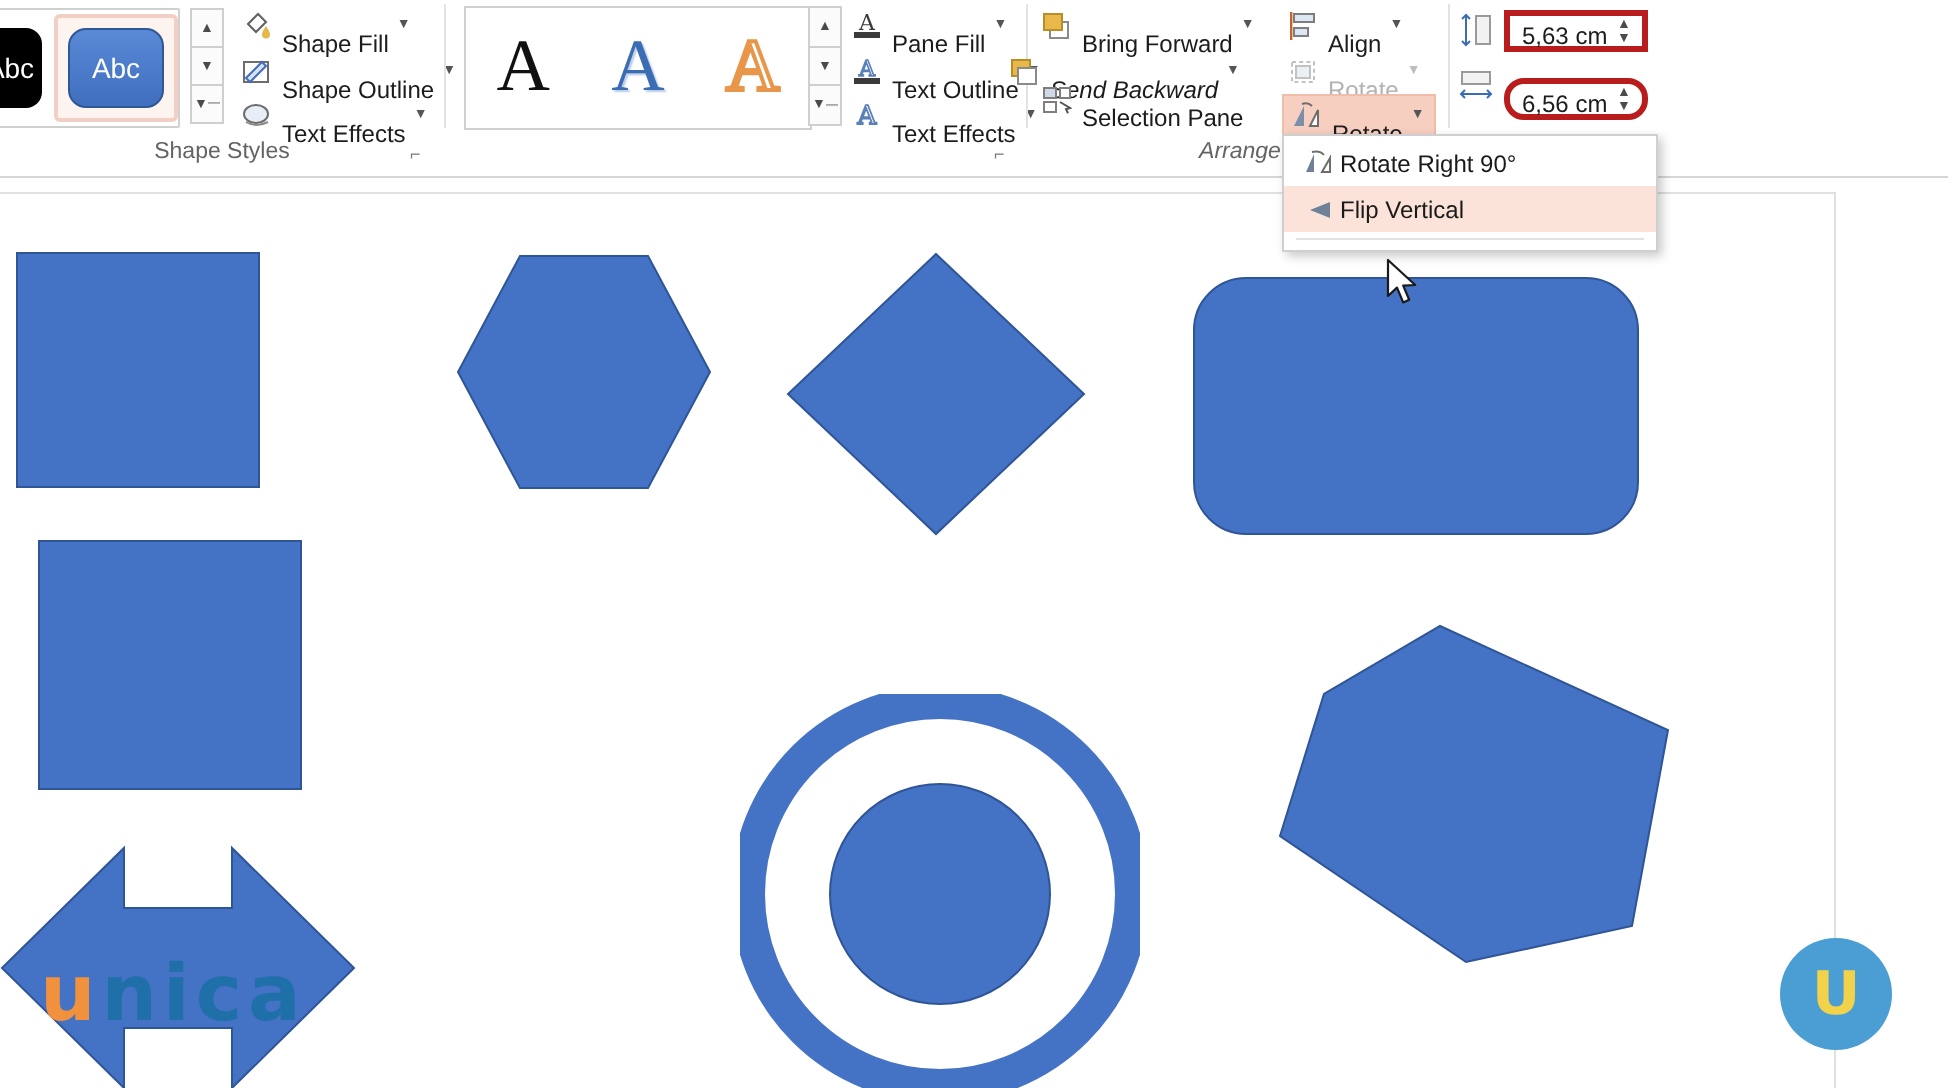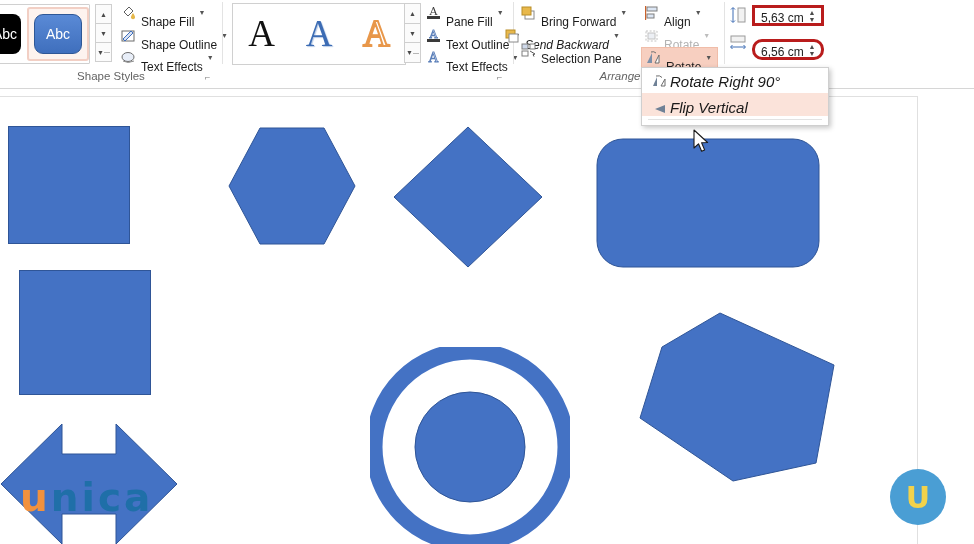--- a/index.html
+++ b/index.html
@@ -122,24 +122,24 @@
   
   .menu{
     position:absolute;left:641px;top:67px;width:186px;
     background:#ffffff;border:1px solid #cfcfcf;
     box-shadow:2px 2px 5px rgba(0,0,0,.22);
     padding:2px 0 2px 0;
     z-index:40;
   }
   .menu-item{
     height:23px;display:flex;align-items:center;
-    font-size:15px;color:#1a1a1a;padding-left:6px;white-space:nowrap;font-style:italic;
+    font-size:12px;color:#1a1a1a;padding-left:6px;white-space:nowrap;
   }
   .menu-item .mic{width:22px;height:16px;flex:0 0 22px;display:flex;align-items:center;justify-content:center;}
-  .menu-item.hl{background:#fbe3da;align-items:flex-end;}
+  .menu-item.hl{background:#fbe3da;}
   .menu-sep{height:1px;background:#e2e2e2;margin:3px 6px 3px 6px;}
 
   .cursor{position:absolute;left:693px;top:129px;width:18px;height:26px;z-index:60;}
 
   
   .wm-unica{
     position:absolute;left:20px;top:476px;
     font-family:"DejaVu Sans", sans-serif;font-size:39px;font-weight:700;
     letter-spacing:3px;z-index:30;
   }

